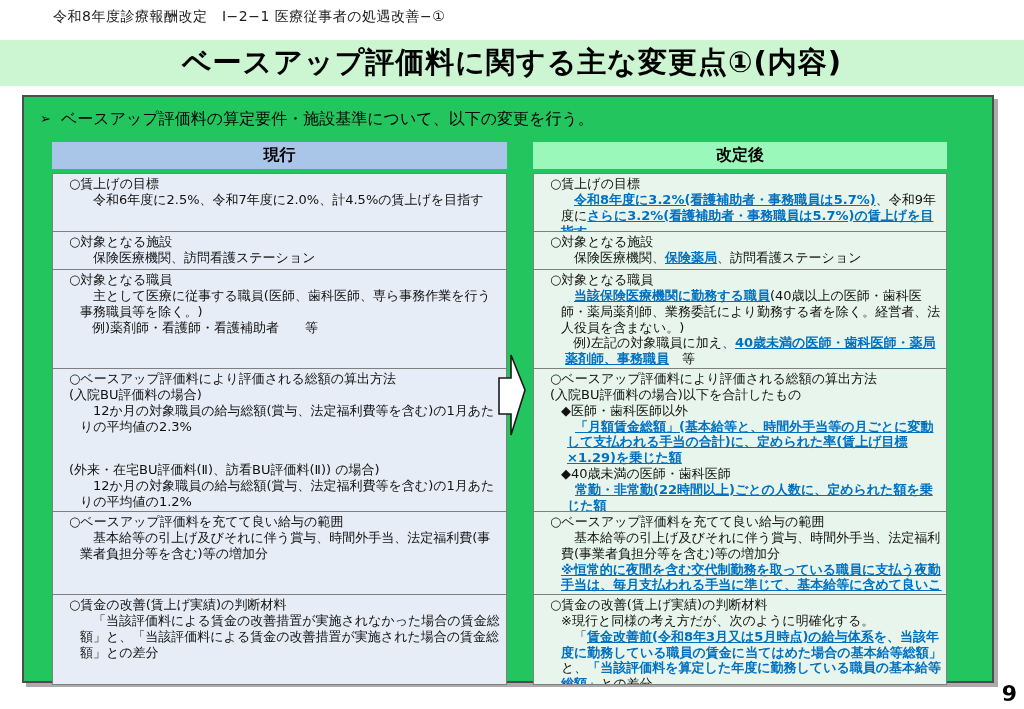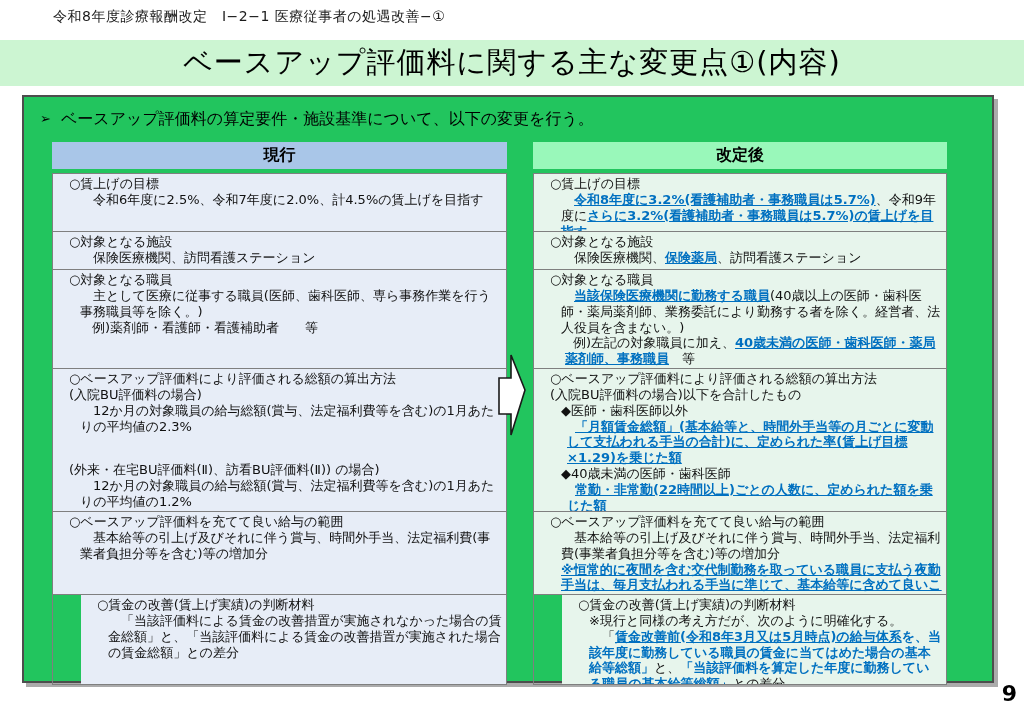--- a/index.html
+++ b/index.html
@@ -10,21 +10,21 @@
     color:#111;
   }
   .header-note{
     position:absolute;left:18px;top:8px;
     font-size:14px;color:#1a1a1a;letter-spacing:.5px;white-space:nowrap;margin-left:35px;
   }
   .title-bar{
     position:absolute;left:0;top:40px;width:1024px;height:46px;
     background:#ccf5d2;display:flex;align-items:center;justify-content:center;
   }
-  .title-bar .ttl{font-size:29px;font-weight:normal;color:#000;letter-spacing:1px;}
+  .title-bar .ttl{font-size:29px;font-weight:bold;color:#000;letter-spacing:1px;}
   .panel{
     position:absolute;left:22px;top:95px;width:972px;height:588px;
     background:#22c55e;border:2px solid #4d4d4d;box-sizing:border-box;
     box-shadow:4px 4px 0 #ababab;
   }
   .lead{position:absolute;left:16px;top:12px;font-size:16px;color:#000;white-space:nowrap;}
   .lead .b{font-size:13px;margin-right:10px;position:relative;top:-1px;}
   .col{position:absolute;top:45px;}
   .col-current{left:28px;width:455px;}
   .col-revised{left:509px;width:414px;}
@@ -32,21 +32,21 @@
     height:27px;margin-bottom:4px;display:flex;align-items:center;justify-content:center;
     font-size:16px;font-weight:bold;color:#000;
   }
   .col-current .col-header{background:#a9c6e8;}
   .col-revised .col-header{background:#99f8ba;}
   .rows{border:1px solid #7f7f7f;}
   .trow{
     box-sizing:border-box;border-bottom:1px solid #7f7f7f;
     overflow:hidden;padding:2px 4px 0 15px;
   }
-  .trow:last-child{border-bottom:none;margin-left:28px;}
+  .trow:last-child{border-bottom:none;}
   .col-current .trow{background:#e7edf7;}
   .col-revised .trow{background:#e7f5ec;}
   .para{font-size:13px;line-height:1.22;color:#111;}
   .p0{padding-left:1px;}
   .p1{padding-left:12px;text-indent:13px;}
   .p2{padding-left:16px;text-indent:8px;}
   .p3{padding-left:12px;}
   .p4{padding-left:18px;text-indent:8px;}
   .run-n{}
   .run-b{color:#0070c0;font-weight:bold;text-align:center;}

